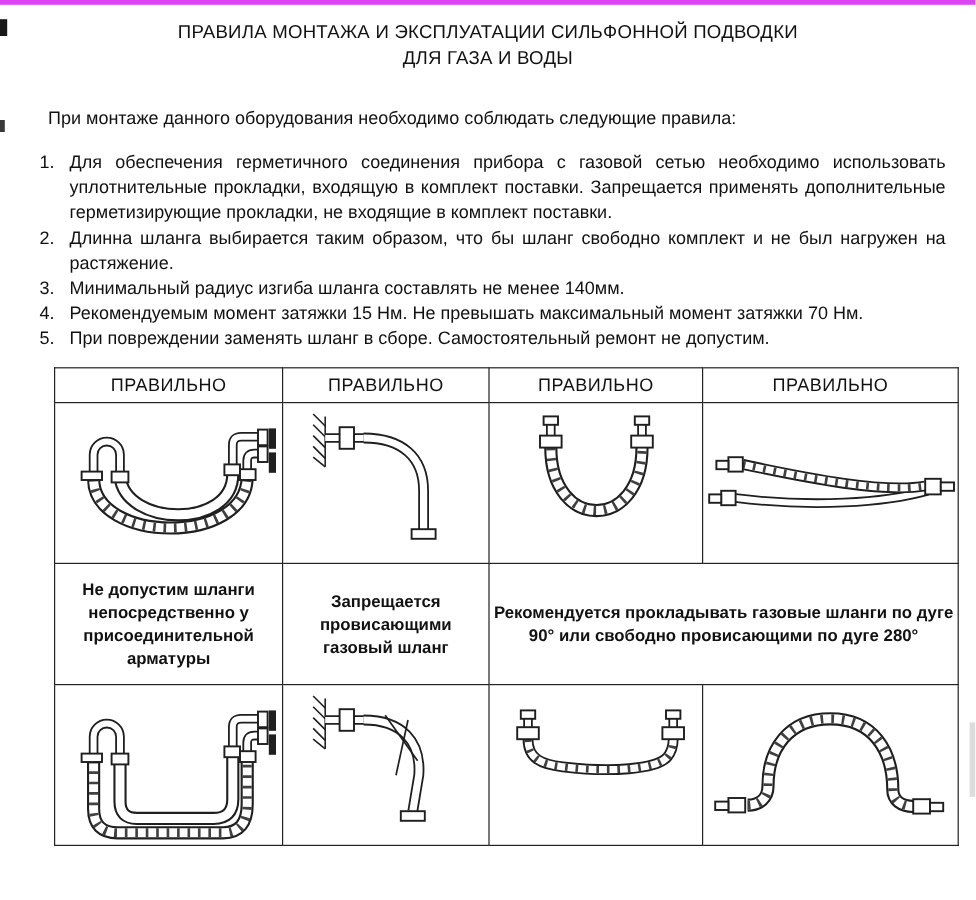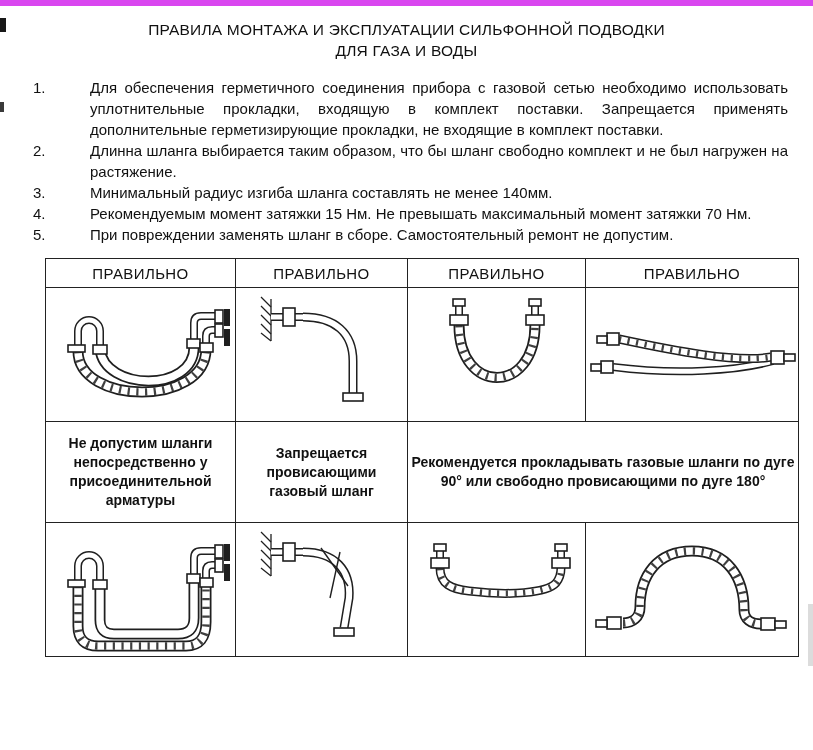--- a/index.html
+++ b/index.html
@@ -1,32 +1,32 @@
 <!DOCTYPE html>
 <html lang="ru"><head>
 <meta charset="utf-8">
 <style>
   html,body{margin:0;padding:0;background:#fff;}
   .page{
     position:relative;width:813px;height:750px;background:#fff;
     font-family:"Liberation Sans",sans-serif;color:#111;overflow:hidden;
-    border-top:6px solid #d946ef;box-sizing:border-box;
+    border-top:4px solid #d946ef;box-sizing:border-box;
   }
   
   .art-a{position:absolute;left:0;top:12px;width:6px;height:14px;background:#181818;}
   .art-b{position:absolute;left:0;top:96px;width:4px;height:10px;background:#3a3a3a;}
   .art-c{position:absolute;right:0;top:598px;width:5px;height:62px;background:#dcdcdc;}
 
   .title{margin:13px 8px 0;text-align:center;font-size:15.5px;line-height:21px;letter-spacing:.2px;}
   .intro{margin:29px 25px 0 40px;font-size:15px;line-height:21px;}
 
   .rules{margin:16px 25px 0 33px;}
   .rule{display:flex;font-size:15px;line-height:21px;}
   .rule .n{flex:none;width:17px;text-align:left;}
-  .rule .t{flex:1;text-align:justify;padding-left:8px;margin-left:32px;}
+  .rule .t{flex:1;text-align:justify;padding-left:8px;}
 
   table.chart{
     border-collapse:collapse;table-layout:fixed;
     margin:13px 0 16px 45px;width:753px;
   }
   table.chart td{border:1.5px solid #222;padding:0;text-align:center;vertical-align:middle;}
   td.hdr{height:28px;font-size:15px;letter-spacing:.4px;}
   td.img{height:133px;}
   td.note{height:100px;font-weight:bold;font-size:14px;line-height:19px;padding:4px 16px;}
   td.img svg{display:block;margin:0 auto;}
@@ -54,20 +54,21 @@
 
   <div class="art-a"></div>
   <div class="art-b"></div>
   <div class="art-c"></div>
 
   <div class="title">
     <div>ПРАВИЛА МОНТАЖА И ЭКСПЛУАТАЦИИ СИЛЬФОННОЙ ПОДВОДКИ</div>
     <div>ДЛЯ ГАЗА И ВОДЫ</div>
   </div>
 
+  <p class="intro">При монтаже данного оборудования необходимо соблюдать следующие правила:</p>
 
   <div class="rules">
     <div class="rule">
       <span class="n">1.</span>
       <span class="t">Для обеспечения герметичного соединения прибора с газовой сетью необходимо использовать уплотнительные прокладки, входящую в комплект поставки. Запрещается применять дополнительные герметизирующие прокладки, не входящие в комплект поставки.</span>
     </div>
     <div class="rule">
       <span class="n">2.</span>
       <span class="t">Длинна шланга выбирается таким образом, что бы шланг свободно комплект и не был нагружен на растяжение.</span>
     </div>
@@ -166,21 +167,21 @@
           <rect class="fit" x="14" y="72" width="12" height="12"></rect>
               <rect class="fit" x="4" y="75" width="10" height="7"></rect>
           <rect class="fit" x="184" y="62" width="13" height="13"></rect>
               <rect class="fit" x="197" y="65" width="11" height="7"></rect>
         </svg>
       </td>
     </tr>
     <tr>
       <td class="note">Не допустим шланги непосредственно у присоединительной арматуры</td>
       <td class="note">Запрещается провисающими газовый шланг</td>
-      <td class="note" colspan="2">Рекомендуется прокладывать газовые шланги по дуге 90° или свободно провисающими по дуге 180°</td>
+      <td class="note" colspan="2">Рекомендуется прокладывать газовые шланги по дуге 90° или свободно провисающими по дуге 280°</td>
     </tr>
     <tr>
       <td class="img">
         <svg width="186" height="132" viewBox="0 0 186 132" aria-label="перегиб двойного шланга у присоединительной арматуры">
           <rect class="wb" x="176" y="20" width="6" height="17"></rect>
               <rect class="wb" x="176" y="40" width="6" height="17"></rect>
           <path class="p" d="M146,56 V34 Q146,27 153,27 H174"></path>
               <path class="pi" d="M146,56 V34 Q146,27 153,27 H174"></path>
           <path class="p" d="M158,62 V47 Q158,41 164,41 H174"></path>
               <path class="pi" d="M158,62 V47 Q158,41 164,41 H174"></path>

